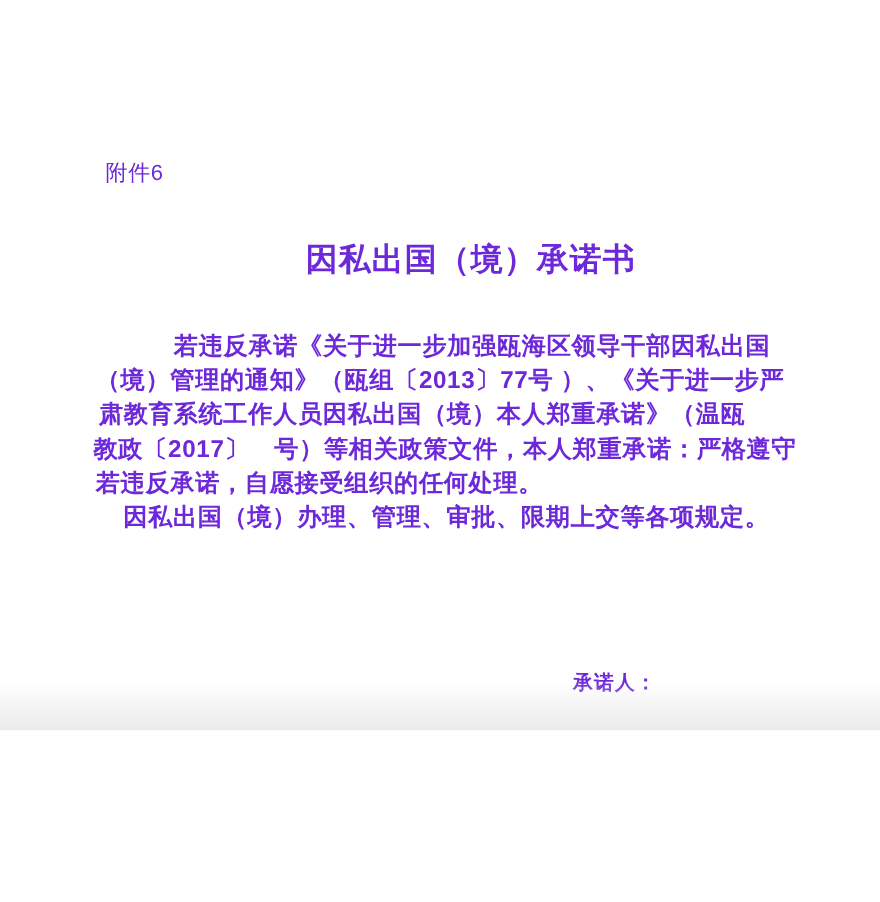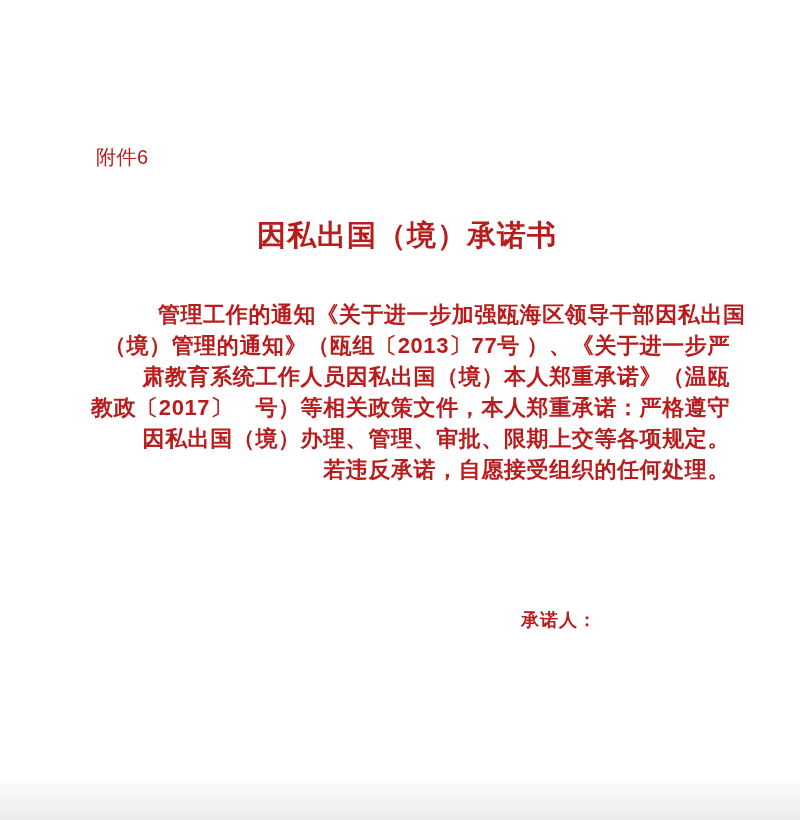--- a/index.html
+++ b/index.html
@@ -3,39 +3,38 @@
 <meta charset="utf-8">
 <style>
   html, body {
     margin: 0;
     padding: 0;
     background: #ffffff;
   }
   .page {
     position: relative;
     width: 800px;
-    height: 820px;
+    height: 664px;
     background: #ffffff;
     overflow: hidden;
-    color: #b91c1c;
-    text-align: right;
+    color: #6d28d9;
   }
   .attachment-label {
     position: absolute;
     left: 96px;
     top: 144px;
     font-family: "Liberation Sans", "DejaVu Sans", sans-serif;
     font-size: 20px;
     font-weight: 500;
     letter-spacing: 0.5px;
     white-space: nowrap;
   }
   .doc-title {
     position: absolute;
-    left: 257px;
+    left: 278px;
     top: 216px;
     font-family: Liberation Serif, serif;
     font-size: 29px;
     font-weight: 700;
     letter-spacing: 1px;
     white-space: nowrap;
   }
   .body-block {
     position: absolute;
     left: 85px;
@@ -103,26 +102,26 @@
 </head>
 <body>
 
 <div class="page">
 
   <div class="attachment-label">附件6</div>
 
   <h1 class="doc-title" style="margin:0; font-size:29px;">因私出国（境）承诺书</h1>
 
   <div class="body-block">
-    <div class="body-line l1">管理工作的通知《关于进一步加强瓯海区领导干部因私出国</div>
+    <div class="body-line l1">若违反承诺《关于进一步加强瓯海区领导干部因私出国</div>
     <div class="body-line l2">（境）管理的通知》（瓯组〔2013〕77号 ）、《关于进一步严</div>
     <div class="body-line l3">肃教育系统工作人员因私出国（境）本人郑重承诺》（温瓯</div>
     <div class="body-line l4">教政〔2017〕　号）等相关政策文件，本人郑重承诺：严格遵守</div>
+    <div class="body-line l6">若违反承诺，自愿接受组织的任何处理。</div>
     <div class="body-line l5">因私出国（境）办理、管理、审批、限期上交等各项规定。</div>
-    <div class="body-line l6">若违反承诺，自愿接受组织的任何处理。</div>
   </div>
 
   <div class="speck"></div>
 
   <div class="signer-label">承诺人：</div>
 
 
   <div class="page-bottom-edge"></div>
 
 </div>

